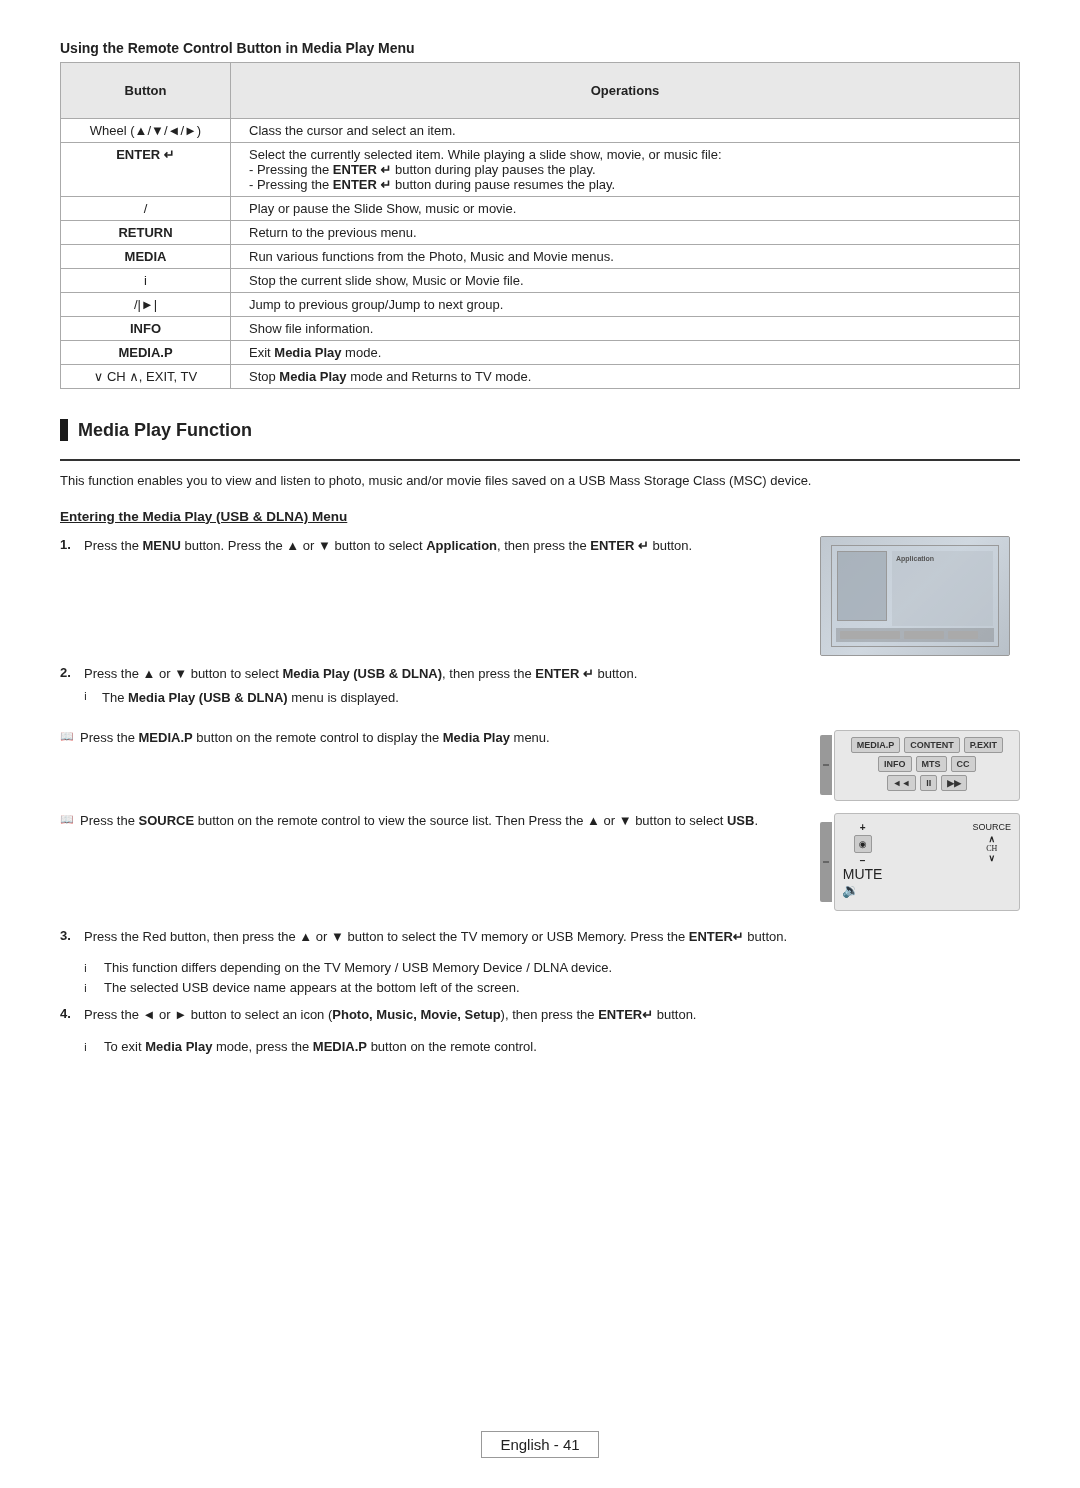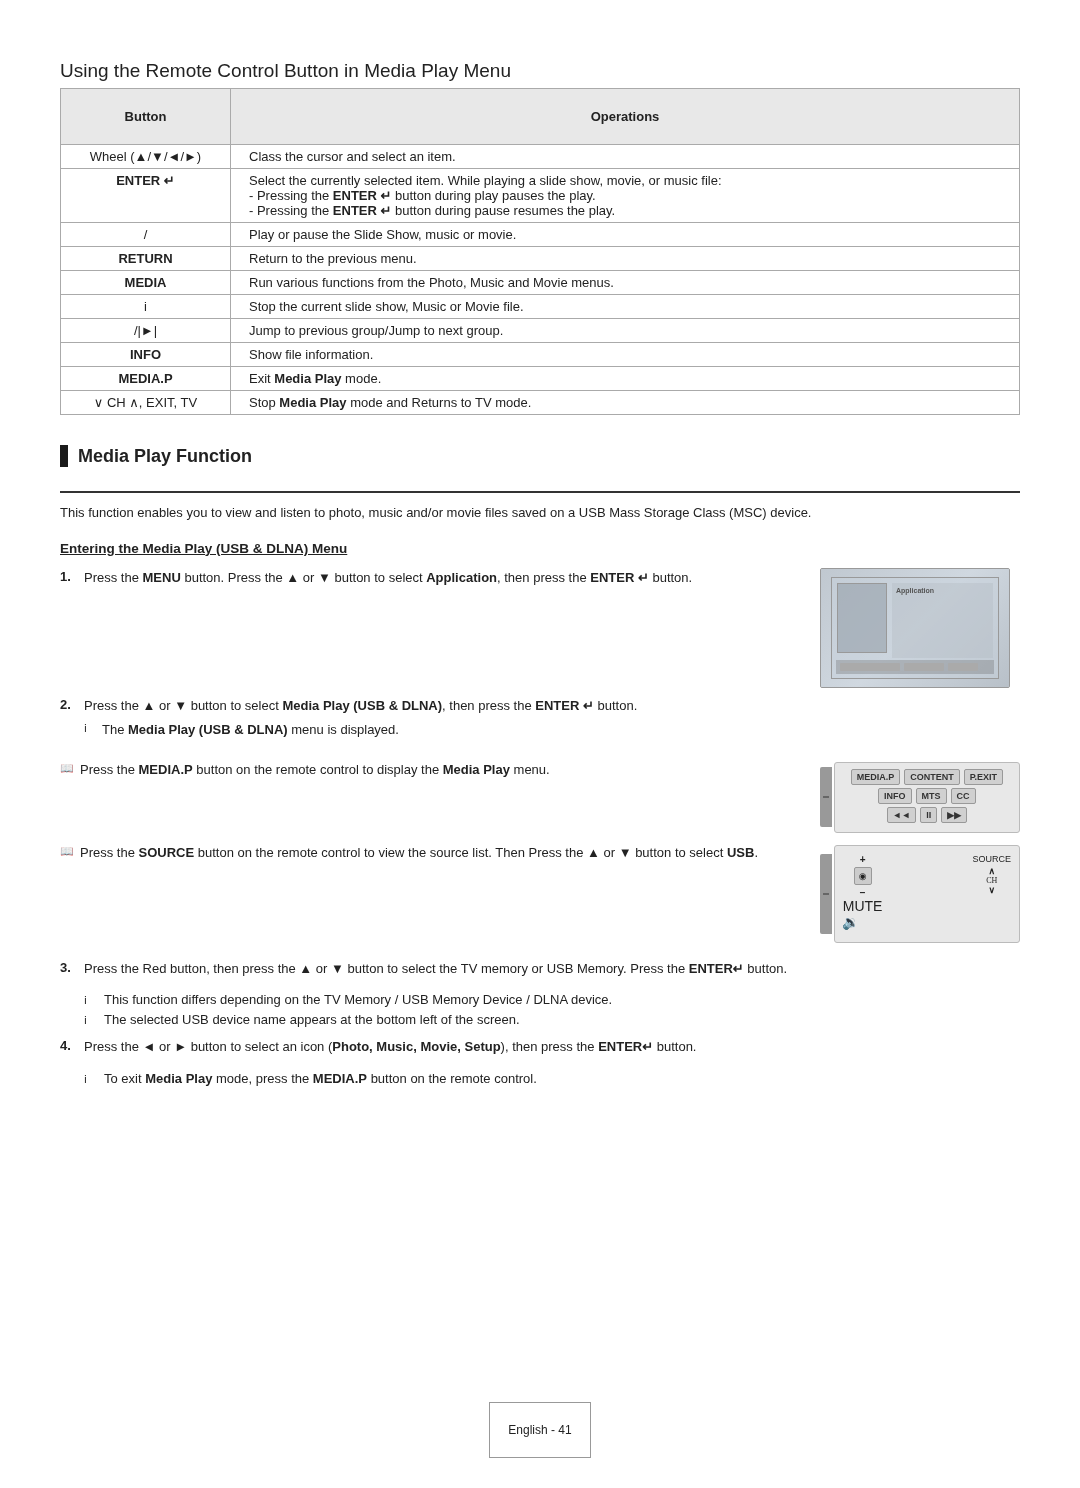--- a/index.html
+++ b/index.html
@@ -8,24 +8,23 @@
       min-height: 1488px;
       background: #fff;
       font-family: Arial, Helvetica, sans-serif;
       font-size: 13.5px;
       color: #222;
       padding: 40px 60px;
     }
 
     
     .section-title {
-      font-weight: normal;
-      font-size: 19px;
+      font-weight: bold;
+      font-size: 14px;
       margin-bottom: 6px;
-      margin-top: 20px;
     }
 
     table.remote-table {
       width: 100%;
       border-collapse: collapse;
       margin-bottom: 30px;
     }
     table.remote-table th {
       background: #e8e8e8;
       border: 1px solid #aaa;
@@ -51,21 +50,21 @@
       text-align: center;
     }
 
     
     .section-header {
       display: flex;
       align-items: center;
       margin-bottom: 10px;
       margin-top: 10px;
       border-bottom: 2px solid #333;
-      padding-bottom: 24px;
+      padding-bottom: 18px;
     }
     .section-bar {
       width: 8px;
       height: 22px;
       background: #1a1a1a;
       margin-right: 10px;
       flex-shrink: 0;
     }
     .section-header-text {
       font-size: 18px;
@@ -172,22 +171,22 @@
       position: fixed;
       bottom: 30px;
       left: 0;
       right: 0;
       text-align: center;
       font-size: 13px;
     }
     .footer-box {
       display: inline-block;
       border: 1px solid #999;
-      padding: 20px 18px;
-      font-size: 12px;
+      padding: 4px 18px;
+      font-size: 15px;
       background: #fff;
     }
 
     .inline-note {
       display: flex;
       align-items: flex-start;
       margin-bottom: 5px;
       font-size: 13px;
     }
     .note-sym {

